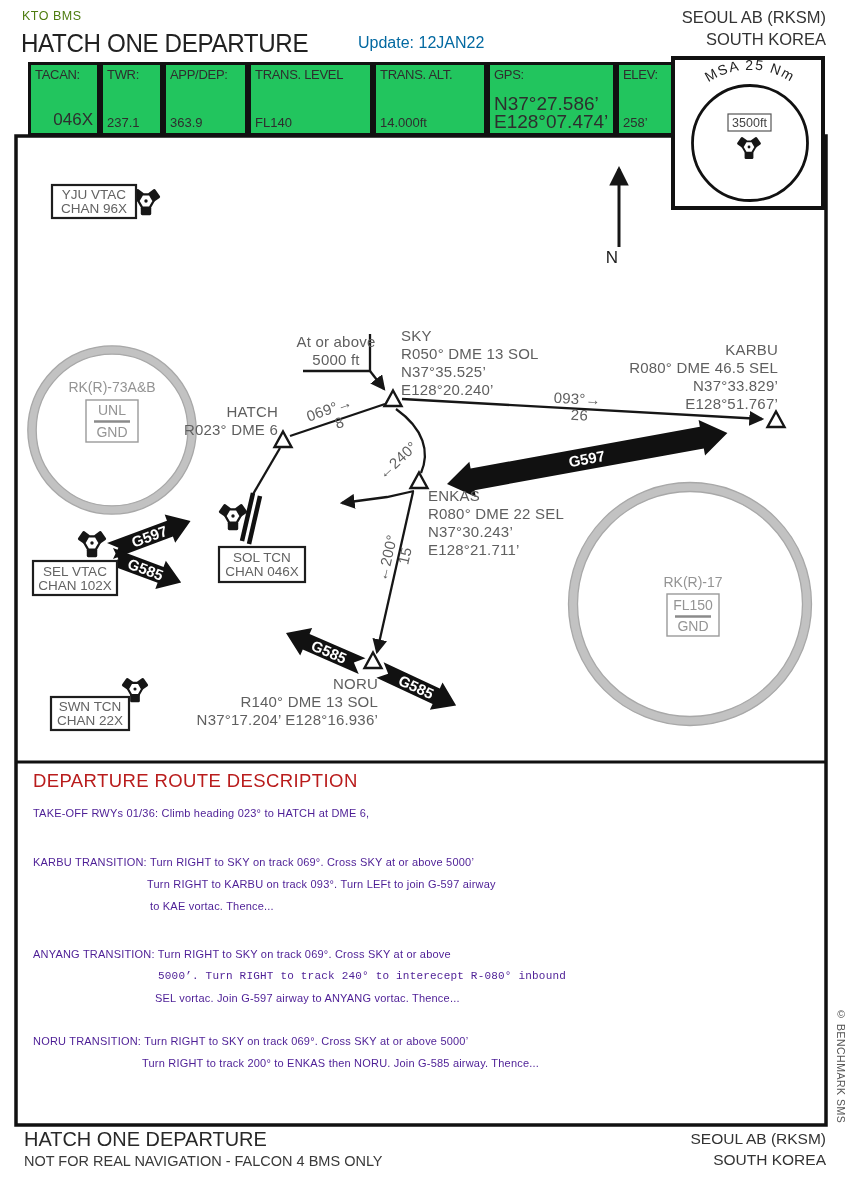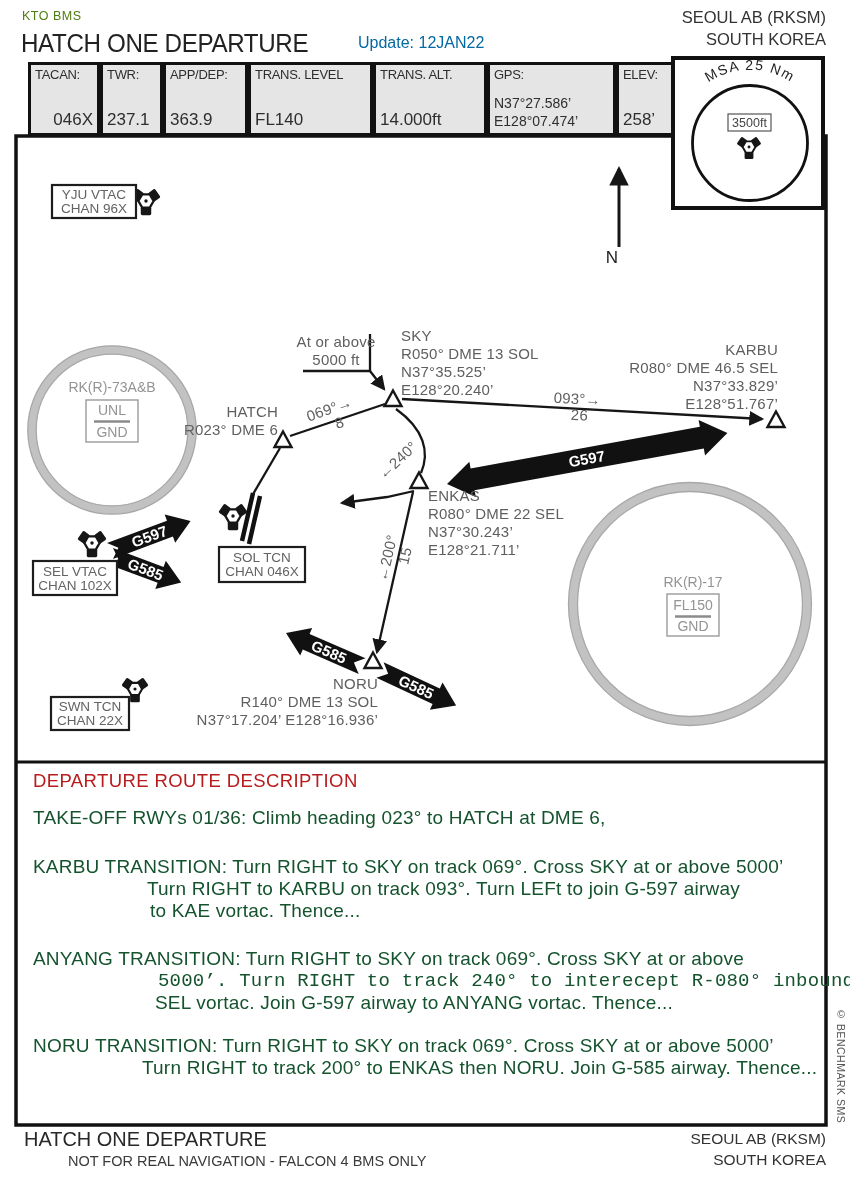--- a/index.html
+++ b/index.html
@@ -8,31 +8,31 @@
     font-family:"Liberation Sans",sans-serif;overflow:hidden;margin:0 auto;
     color:#2e2e2e;
   }
   .abs{position:absolute;}
   
   .brand{left:22px;top:9px;font-size:12.5px;letter-spacing:.5px;color:#4d7c0f;}
   .title{left:21px;top:28px;font-size:26px;letter-spacing:-.4px;color:#222;transform:scaleX(.93);transform-origin:left;}
   .update{left:358px;top:34px;font-size:16px;color:#0369a1;}
   .hdr-right{right:24px;top:6px;text-align:right;font-size:16.5px;line-height:22px;color:#333;}
   
-  .ds-box{position:absolute;top:62px;height:74px;border:3px solid #111;box-sizing:border-box;background:#e5e5e5;}
+  .ds-box{position:absolute;top:62px;height:74px;border:3px solid #111;box-sizing:border-box;background:#22c55e;}
   .ds-label{position:absolute;top:2px;left:4px;font-size:13px;letter-spacing:-.3px;white-space:nowrap;}
-  .ds-value{position:absolute;bottom:3px;left:4px;font-size:17px;white-space:nowrap;}
+  .ds-value{position:absolute;bottom:3px;left:4px;font-size:13px;white-space:nowrap;}
   .ds-value-r{position:absolute;bottom:3px;right:4px;font-size:17px;white-space:nowrap;margin-top:34px;}
-  .ds-gps{position:absolute;bottom:3px;left:4px;font-size:14px;line-height:17.5px;white-space:nowrap;}
-  
-  .rd{color:#14532d;font-size:19px;letter-spacing:.2px;white-space:nowrap;}
+  .ds-gps{position:absolute;bottom:3px;left:4px;font-size:19px;line-height:17.5px;white-space:nowrap;}
+  
+  .rd{color:#4c1d95;font-size:11px;letter-spacing:.2px;white-space:nowrap;}
   .rd-title{left:33px;top:770px;font-size:18.5px;letter-spacing:.4px;color:#b91c1c;}
   
   .ftr-title{left:24px;top:1127px;font-size:21px;color:#282828;transform:scaleX(.95);transform-origin:left;}
-  .ftr-note{left:24px;top:1153px;font-size:14.5px;color:#3a3a3a;margin-left:44px;}
+  .ftr-note{left:24px;top:1153px;font-size:14.5px;color:#3a3a3a;}
   .ftr-right{right:24px;top:1128px;text-align:right;font-size:15.5px;line-height:21px;color:#333;}
   .copyright{right:3px;top:1008px;writing-mode:vertical-rl;font-size:10.5px;color:#555;letter-spacing:.5px;}
   
   svg{position:absolute;left:0;top:0;}
   .t-lbl{font-family:"Liberation Sans",sans-serif;font-size:15px;fill:#5f5f5f;letter-spacing:.2px;}
   .t-box{font-family:"Liberation Sans",sans-serif;font-size:13.5px;fill:#636363;text-anchor:middle;}
   .t-r{font-family:"Liberation Sans",sans-serif;font-size:14px;fill:#949494;text-anchor:middle;}
   .t-aw{font-family:"Liberation Sans",sans-serif;font-size:15px;font-weight:600;fill:#ffffff;text-anchor:middle;}
   .t-msa{font-family:"Liberation Sans",sans-serif;font-size:14px;fill:#222;letter-spacing:1.5px;}
   .t-n{font-family:"Liberation Sans",sans-serif;font-size:17px;fill:#222;text-anchor:middle;}

